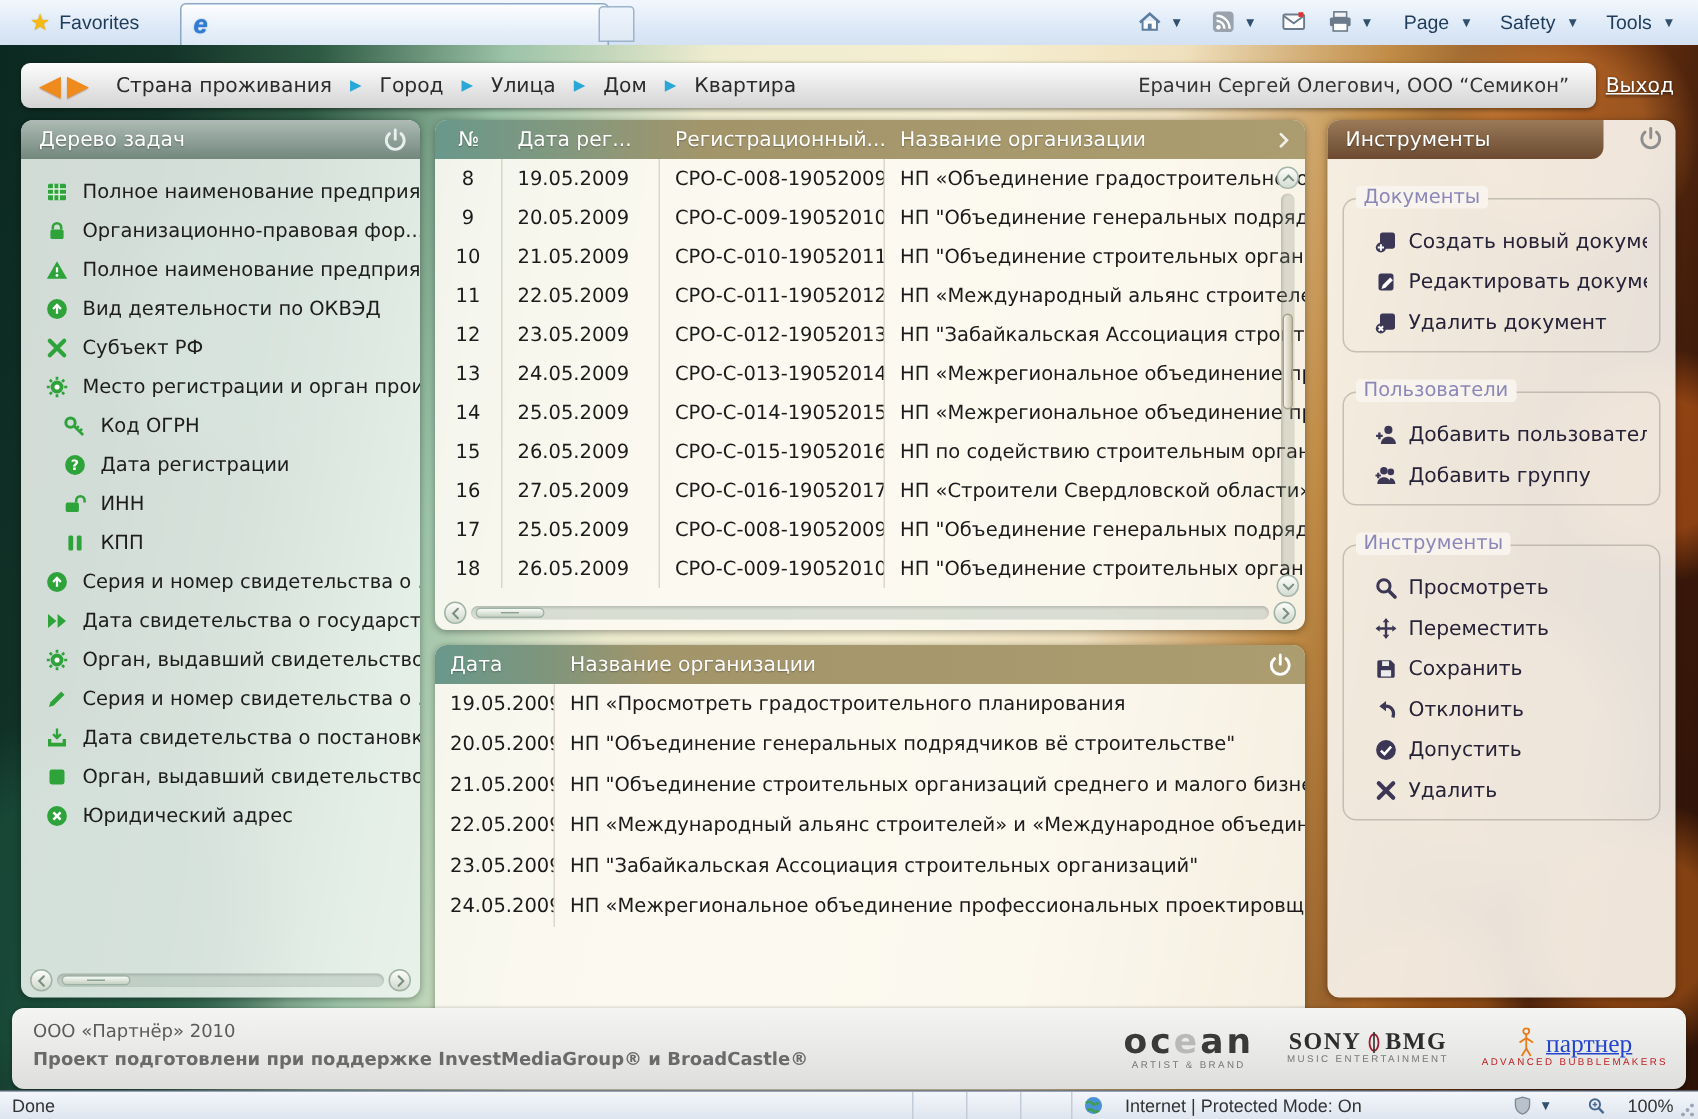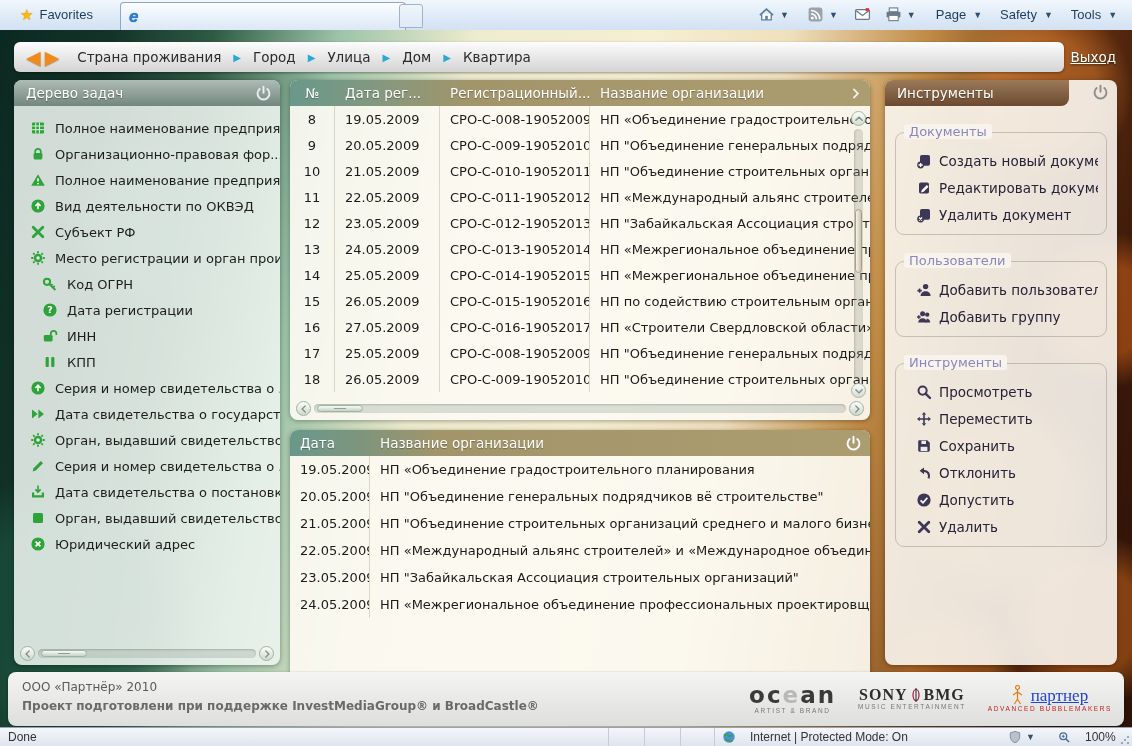--- a/index.html
+++ b/index.html
@@ -253,20 +253,21 @@
           <span class="crumb">
             <span class="sep">▶</span>
             <span>Дом</span>
           </span>
 
           <span class="crumb">
             <span class="sep">▶</span>
             <span>Квартира</span>
           </span>
         </div>
+      <span class="user-name">Ерачин Сергей Олегович, ООО “Семикон”</span>
     </div>
     <span class="logout">Выход</span>
 
     <div class="left-panel">
       <div class="left-head">
         <span class="panel-title">Дерево задач</span>
         <span class="pwr">
             <svg viewBox="0 0 16 16">
               <path d="M8 1.6v5.8" stroke="currentColor" stroke-width="1.8" stroke-linecap="round"></path>
               <path d="M4.4 3.8a5.6 5.6 0 1 0 7.2 0" fill="none" stroke="currentColor" stroke-width="1.8" stroke-linecap="round"></path>
@@ -556,21 +557,21 @@
             <svg viewBox="0 0 16 16">
               <path d="M8 1.6v5.8" stroke="currentColor" stroke-width="1.8" stroke-linecap="round"></path>
               <path d="M4.4 3.8a5.6 5.6 0 1 0 7.2 0" fill="none" stroke="currentColor" stroke-width="1.8" stroke-linecap="round"></path>
             </svg>
           </span>
       </div>
       <div class="rows">
 
           <div class="trow">
             <span class="cell t2-date">19.05.2009</span>
-            <span class="cell t2-name">НП «Объединение градостроительного планирования</span>
+            <span class="cell t2-name">НП «Просмотреть градостроительного планирования</span>
           </div>
 
           <div class="trow">
             <span class="cell t2-date">20.05.2009</span>
             <span class="cell t2-name">НП "Объединение генеральных подрядчиков вё строительстве"</span>
           </div>
 
           <div class="trow">
             <span class="cell t2-date">21.05.2009</span>
             <span class="cell t2-name">НП "Объединение строительных организаций среднего и малого бизнеса п...</span>

